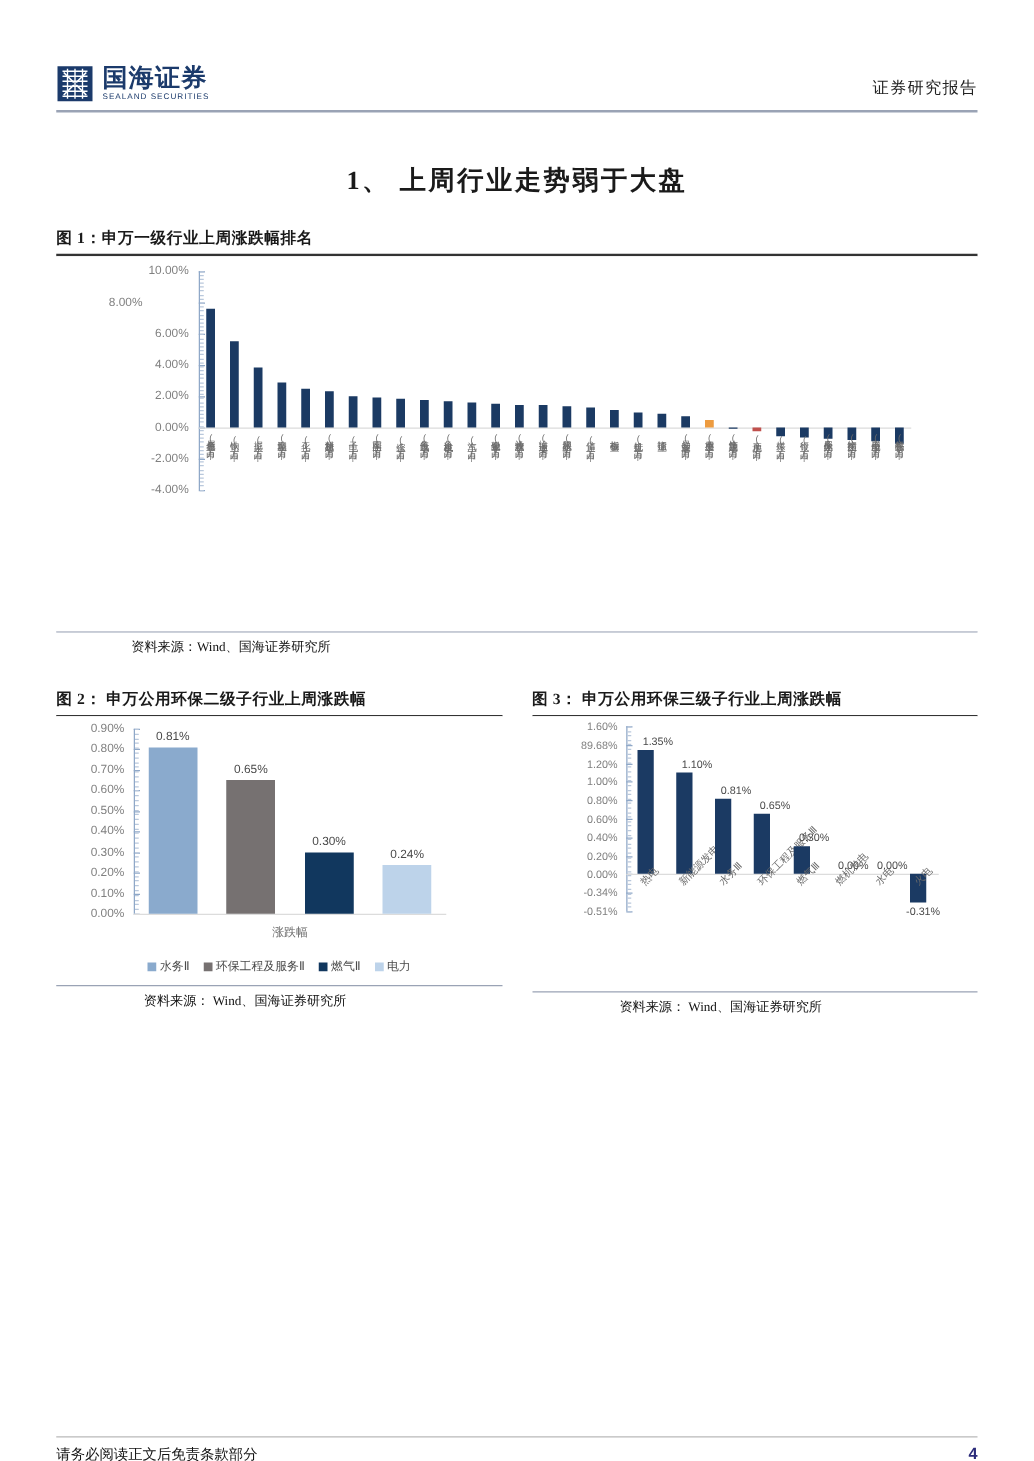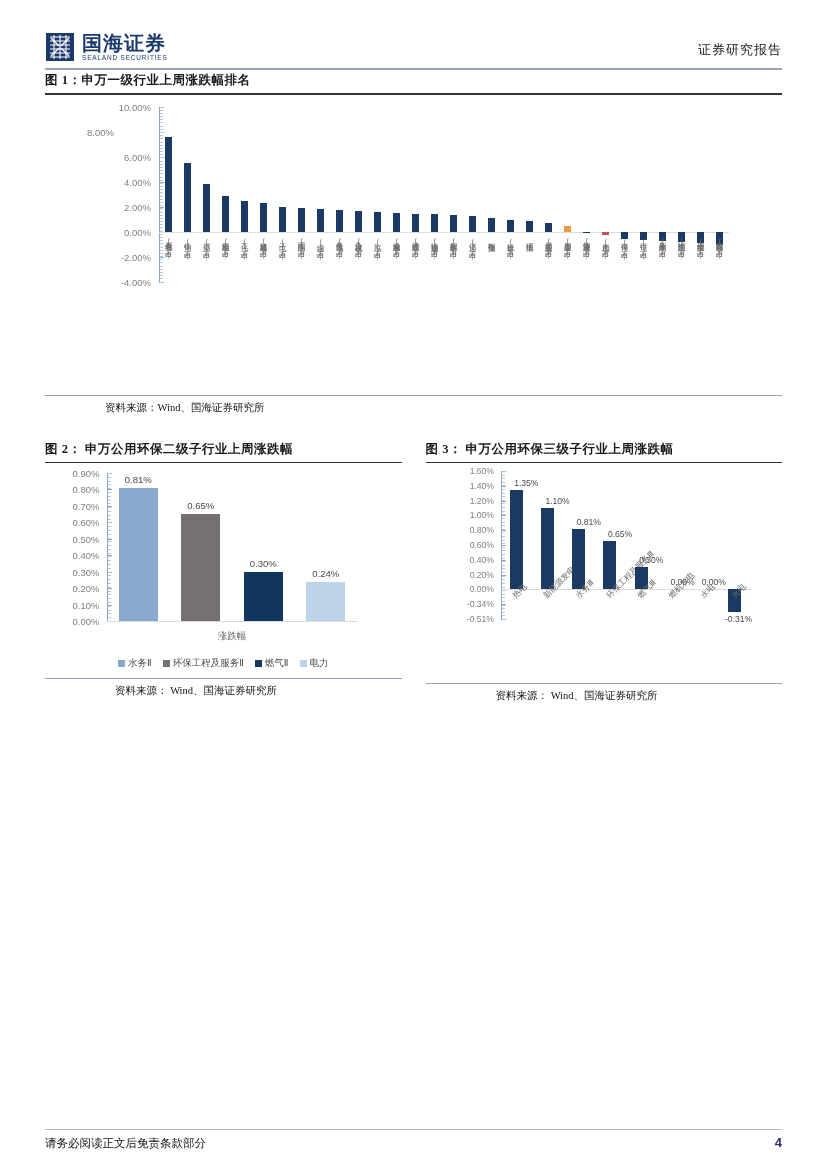--- a/index.html
+++ b/index.html
@@ -22,20 +22,21 @@
     padding: 0 45px;
   }
 
   
   .masthead {
     display: flex;
     align-items: flex-end;
     justify-content: space-between;
     padding-top: 32px;
     padding-bottom: 6px;
+    margin-top: 20px;
   }
   .brand { display: flex; align-items: center; gap: 7px; }
   .brand-mark {
     width: 30px; height: 30px;
     flex: 0 0 30px;
     position: relative;
   }
   .brand-text { line-height: 1; }
   .brand-cn {
     font-family: "Liberation Sans", sans-serif;
@@ -225,20 +226,21 @@
       </span>
       <span class="brand-text">
         <span class="brand-cn">国海证券</span>
         <span class="brand-en">SEALAND SECURITIES</span>
       </span>
     </div>
     <div class="report-kind">证券研究报告</div>
   </div>
   <div class="rule-top"></div>
 
+  <h1 class="section-title">1、 上周行业走势弱于大盘</h1>
 
 
   <div class="exhibit">
     <div class="ex-title">图 1：申万一级行业上周涨跌幅排名</div>
     <div class="ex-rule"></div>
     <div class="chart-box" id="fig1">
         <div class="ylab" style="top: 12px; right: 631px;">10.00%</div>
         <div style="position: absolute; left: 114px; width: 5px; height: 1px; background: rgb(143, 168, 200); top: 12px;"></div>
         <div class="ylab" style="top: 37px; right: 668px;">8.00%</div>
         <div style="position: absolute; left: 114px; width: 5px; height: 1px; background: rgb(143, 168, 200); top: 37px;"></div>
@@ -475,21 +477,21 @@
       <div class="ex-rule-light" style="margin-top:8px;"></div>
       <div class="ex-source ctr">资料来源： Wind、国海证券研究所</div>
     </div>
 
     <div class="col exhibit">
       <div class="ex-title">图 3： 申万公用环保三级子行业上周涨跌幅</div>
       <div class="ex-rule"></div>
       <div class="chart-box" id="fig3" style="height:212px;">
           <div class="ylab" style="top: 8px; right: 288px;">1.60%</div>
           <div style="position: absolute; left: 75px; width: 5px; height: 1px; background: rgb(143, 168, 200); top: 8px;"></div>
-          <div class="ylab" style="top: 22.8px; right: 288px;">1.40%</div>
+          <div class="ylab" style="top: 22.8px; right: 288px;">89.68%</div>
           <div style="position: absolute; left: 75px; width: 5px; height: 1px; background: rgb(143, 168, 200); top: 22.8px;"></div>
           <div class="ylab" style="top: 37.6px; right: 288px;">1.20%</div>
           <div style="position: absolute; left: 75px; width: 5px; height: 1px; background: rgb(143, 168, 200); top: 37.6px;"></div>
           <div class="ylab" style="top: 52.4px; right: 288px;">1.00%</div>
           <div style="position: absolute; left: 75px; width: 5px; height: 1px; background: rgb(143, 168, 200); top: 52.4px;"></div>
           <div class="ylab" style="top: 67.2px; right: 288px;">0.80%</div>
           <div style="position: absolute; left: 75px; width: 5px; height: 1px; background: rgb(143, 168, 200); top: 67.2px;"></div>
           <div class="ylab" style="top: 82px; right: 288px;">0.60%</div>
           <div style="position: absolute; left: 75px; width: 5px; height: 1px; background: rgb(143, 168, 200); top: 82px;"></div>
           <div class="ylab" style="top: 96.8px; right: 288px;">0.40%</div>

